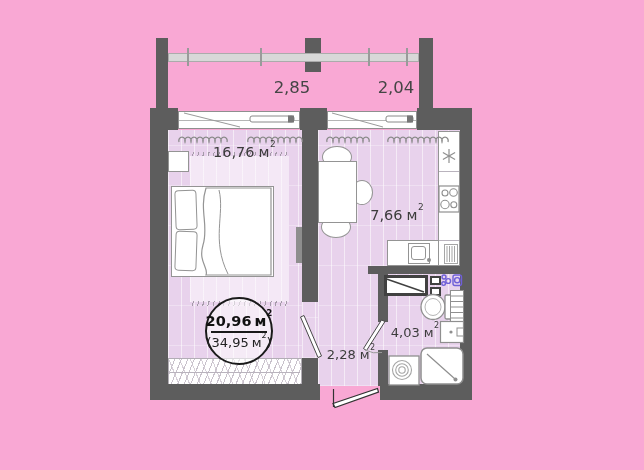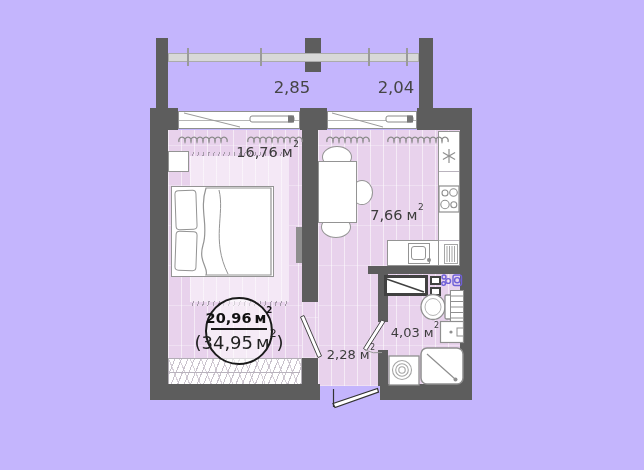--- a/index.html
+++ b/index.html
@@ -1,16 +1,16 @@
 <!DOCTYPE html>
 <html><head>
 <meta charset="utf-8">
 <style>
   html,body{margin:0;padding:0;background:#ffffff;}
-  .stage{position:relative;width:644px;height:470px;background:#c4b5fd;overflow:hidden;
+  .stage{position:relative;width:644px;height:470px;background:#f9a8d4;overflow:hidden;
          font-family:"DejaVu Sans","Liberation Sans",sans-serif;color:#3c3c3c;}
   .abs{position:absolute;}
   .wall{position:absolute;background:#5d5d5d;}
   .floor{position:absolute;background:
       repeating-linear-gradient(90deg, rgba(255,255,255,.55) 0 1px, rgba(255,255,255,0) 1px 13px),
       repeating-linear-gradient(0deg, rgba(255,255,255,.30) 0 1px, rgba(255,255,255,0) 1px 40px),
       #e8d2ec;}
   .rug{position:absolute;background:
       repeating-linear-gradient(90deg, rgba(255,255,255,.5) 0 1px, rgba(255,255,255,0) 1px 13px),
       #f4e8f6;}
@@ -28,21 +28,21 @@
   .window .mid{position:absolute;left:0;right:0;top:50%;height:1px;background:#b5b5b5;}
   .label{position:absolute;font-size:14.5px;white-space:nowrap;}
   .label.small{font-size:13px;}
   .label sup{font-size:.62em;position:relative;top:-.45em;margin-left:.5px;}
   .label .u{margin-left:4px;}
   .dim{position:absolute;font-size:16.5px;color:#454545;text-align:center;}
   .badge{position:absolute;border:2.5px solid #1a1a1a;border-radius:50%;
          background:rgba(255,255,255,.55);display:flex;flex-direction:column;
          align-items:center;justify-content:center;box-sizing:border-box;}
   .badge .main{font-size:14.5px;font-weight:bold;color:#111;}
-  .badge .sub{font-size:18px;color:#222;}
+  .badge .sub{font-size:13px;color:#222;}
   .badge .line{width:56px;height:1.5px;background:#1a1a1a;margin:2px 0;}
   .badge sup{font-size:.6em;position:relative;top:-.45em;}
   .badge .u{margin-left:3px;}
   svg{position:absolute;overflow:visible;}
   .tv{position:absolute;background:#8e8e8e;}
   .lbox{position:absolute;background:#fff;border:3px solid #414141;box-sizing:border-box;}
   .lsq{position:absolute;background:#fff;border:2px solid #414141;box-sizing:border-box;}
 </style>
 </head>
 <body>
@@ -214,21 +214,21 @@
     <polygon points="381.5,320 385,321.5 366.5,350.5 363.5,348.5" fill="#fff" stroke="#4a4a4a" stroke-width="1"></polygon>
     <path d="M365,350 A26,26 0 0 0 382,352.5" fill="none" stroke="#9a9a9a" stroke-width="1"></path>
 
     <polygon points="333,403.5 377.5,388.5 378.5,392 335,407.5" fill="#fff" stroke="#333" stroke-width="1.2"></polygon>
     <line x1="333.5" y1="389" x2="333.5" y2="407" stroke="#333" stroke-width="1.2"></line>
   </svg>
 
   <div class="dim" style="left:262px;top:78px;width:60px;"><span>2,85</span></div>
   <div class="dim" style="left:366px;top:78px;width:60px;"><span>2,04</span></div>
 
-  <div class="label" style="left:213px;top:143px;width:86px;text-align:right;">
+  <div class="label" style="left:213px;top:143px;width:86px;">
     <span>16,76</span><span class="u">м</span><sup>2</sup>
   </div>
   <div class="label" style="left:364px;top:206px;width:66px;text-align:center;">
     <span>7,66</span><span class="u">м</span><sup>2</sup>
   </div>
   <div class="label small" style="left:322px;top:347px;width:58px;text-align:center;">
     <span>2,28</span><span class="u">м</span><sup>2</sup>
   </div>
   <div class="label small" style="left:387px;top:325px;width:56px;text-align:center;">
     <span>4,03</span><span class="u">м</span><sup>2</sup>

